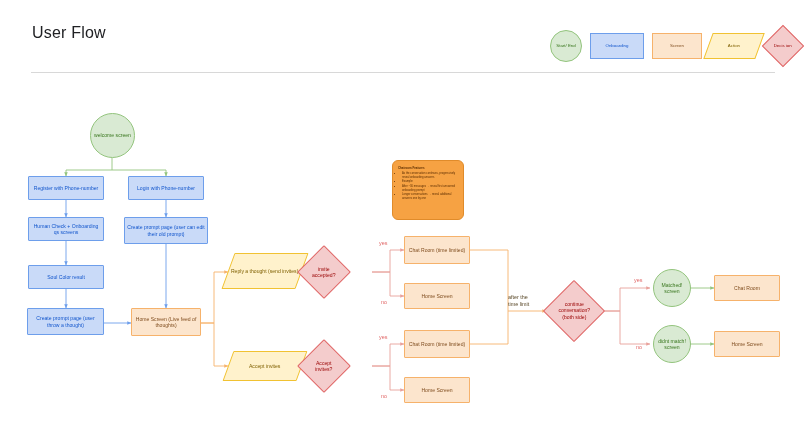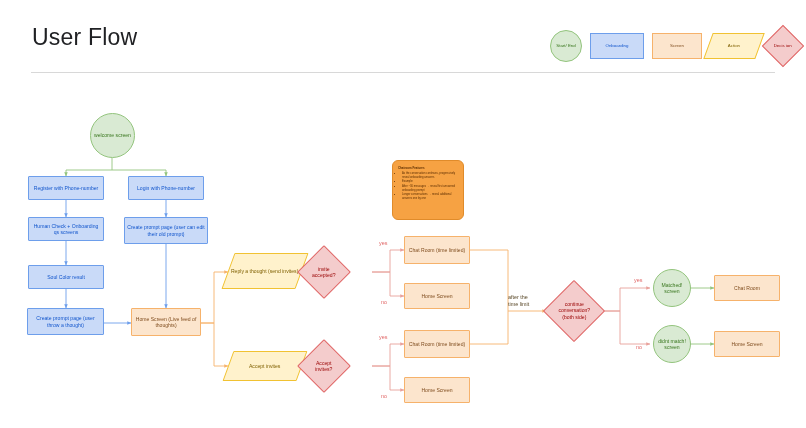--- a/index.html
+++ b/index.html
@@ -9,21 +9,21 @@
     background:#ffffff;
     font-family:"Liberation Sans","DejaVu Sans",sans-serif;
     overflow:hidden;
     position:relative;
   }
   #canvas{position:absolute;inset:0;width:806px;height:428px;}
 
   
   .page-title{
     position:absolute;left:32px;top:24px;
-    font-size:23px;font-weight:400;color:#202124;
+    font-size:16px;font-weight:400;color:#202124;
     letter-spacing:.2px;
   }
   .header-rule{
     position:absolute;left:31px;top:72px;width:744px;height:1px;
     background:#d8d8d8;
   }
 
   
   .legend{position:absolute;left:546px;top:22px;width:250px;height:46px;}
   .lg{position:absolute;display:flex;align-items:center;justify-content:center;

